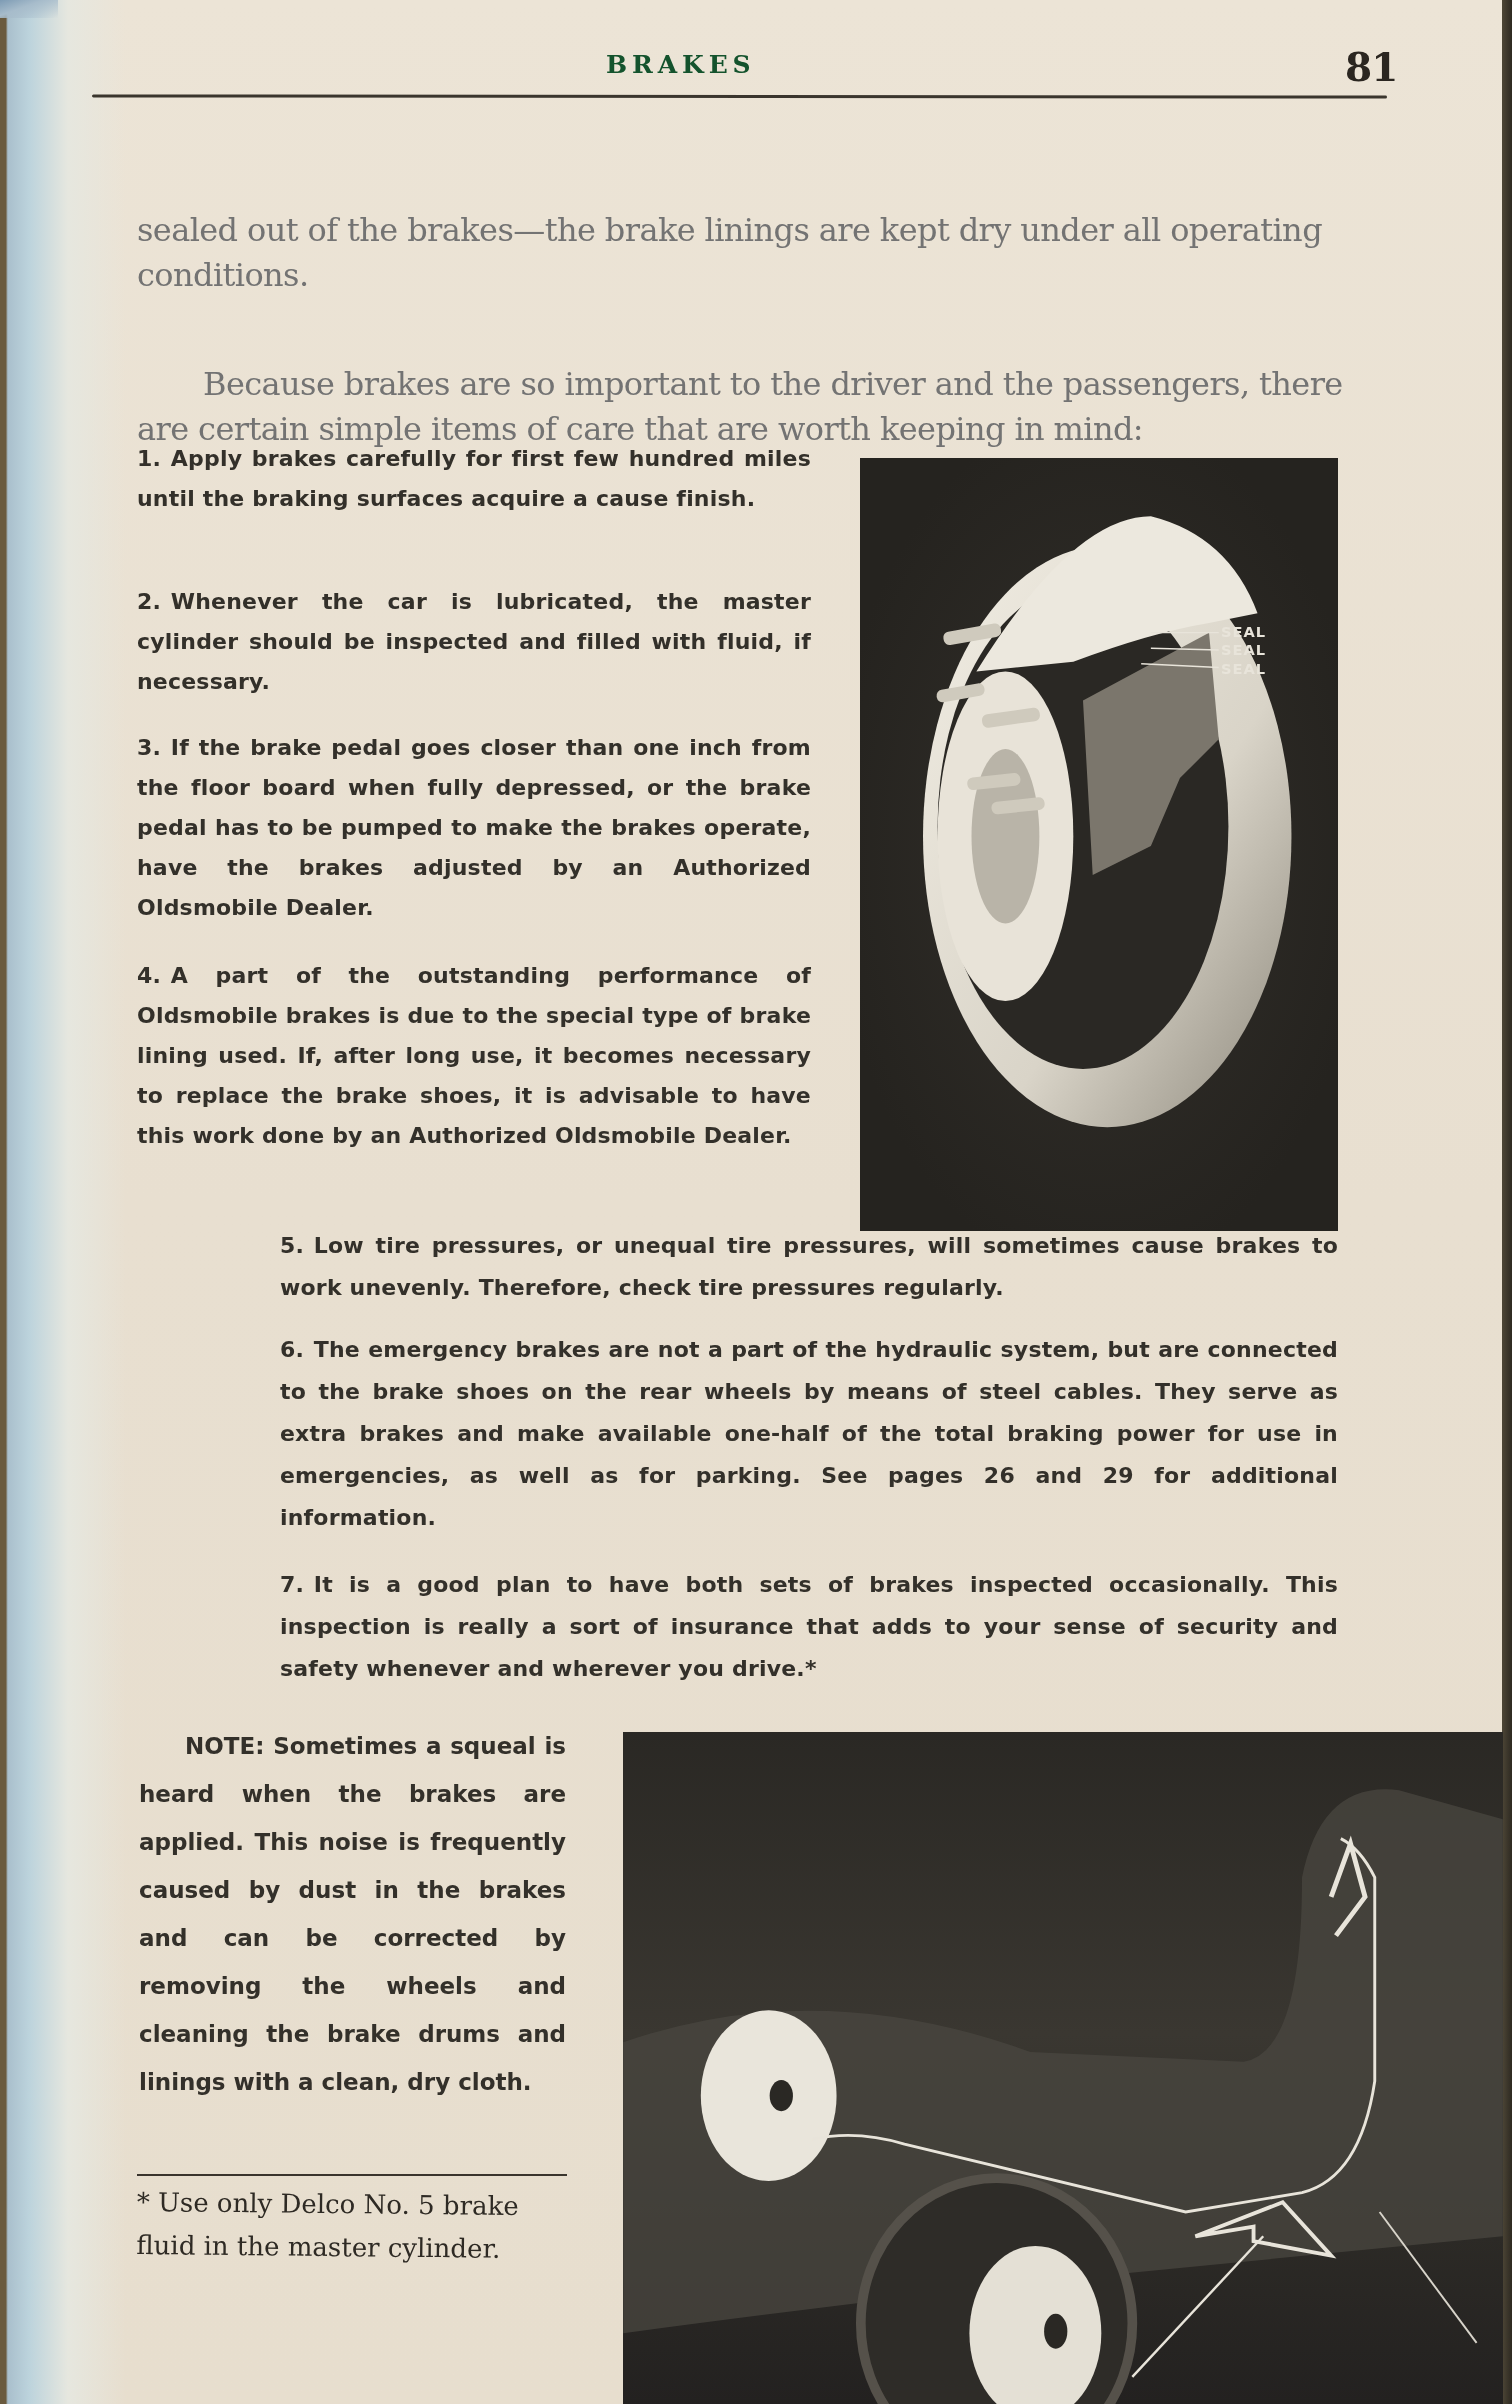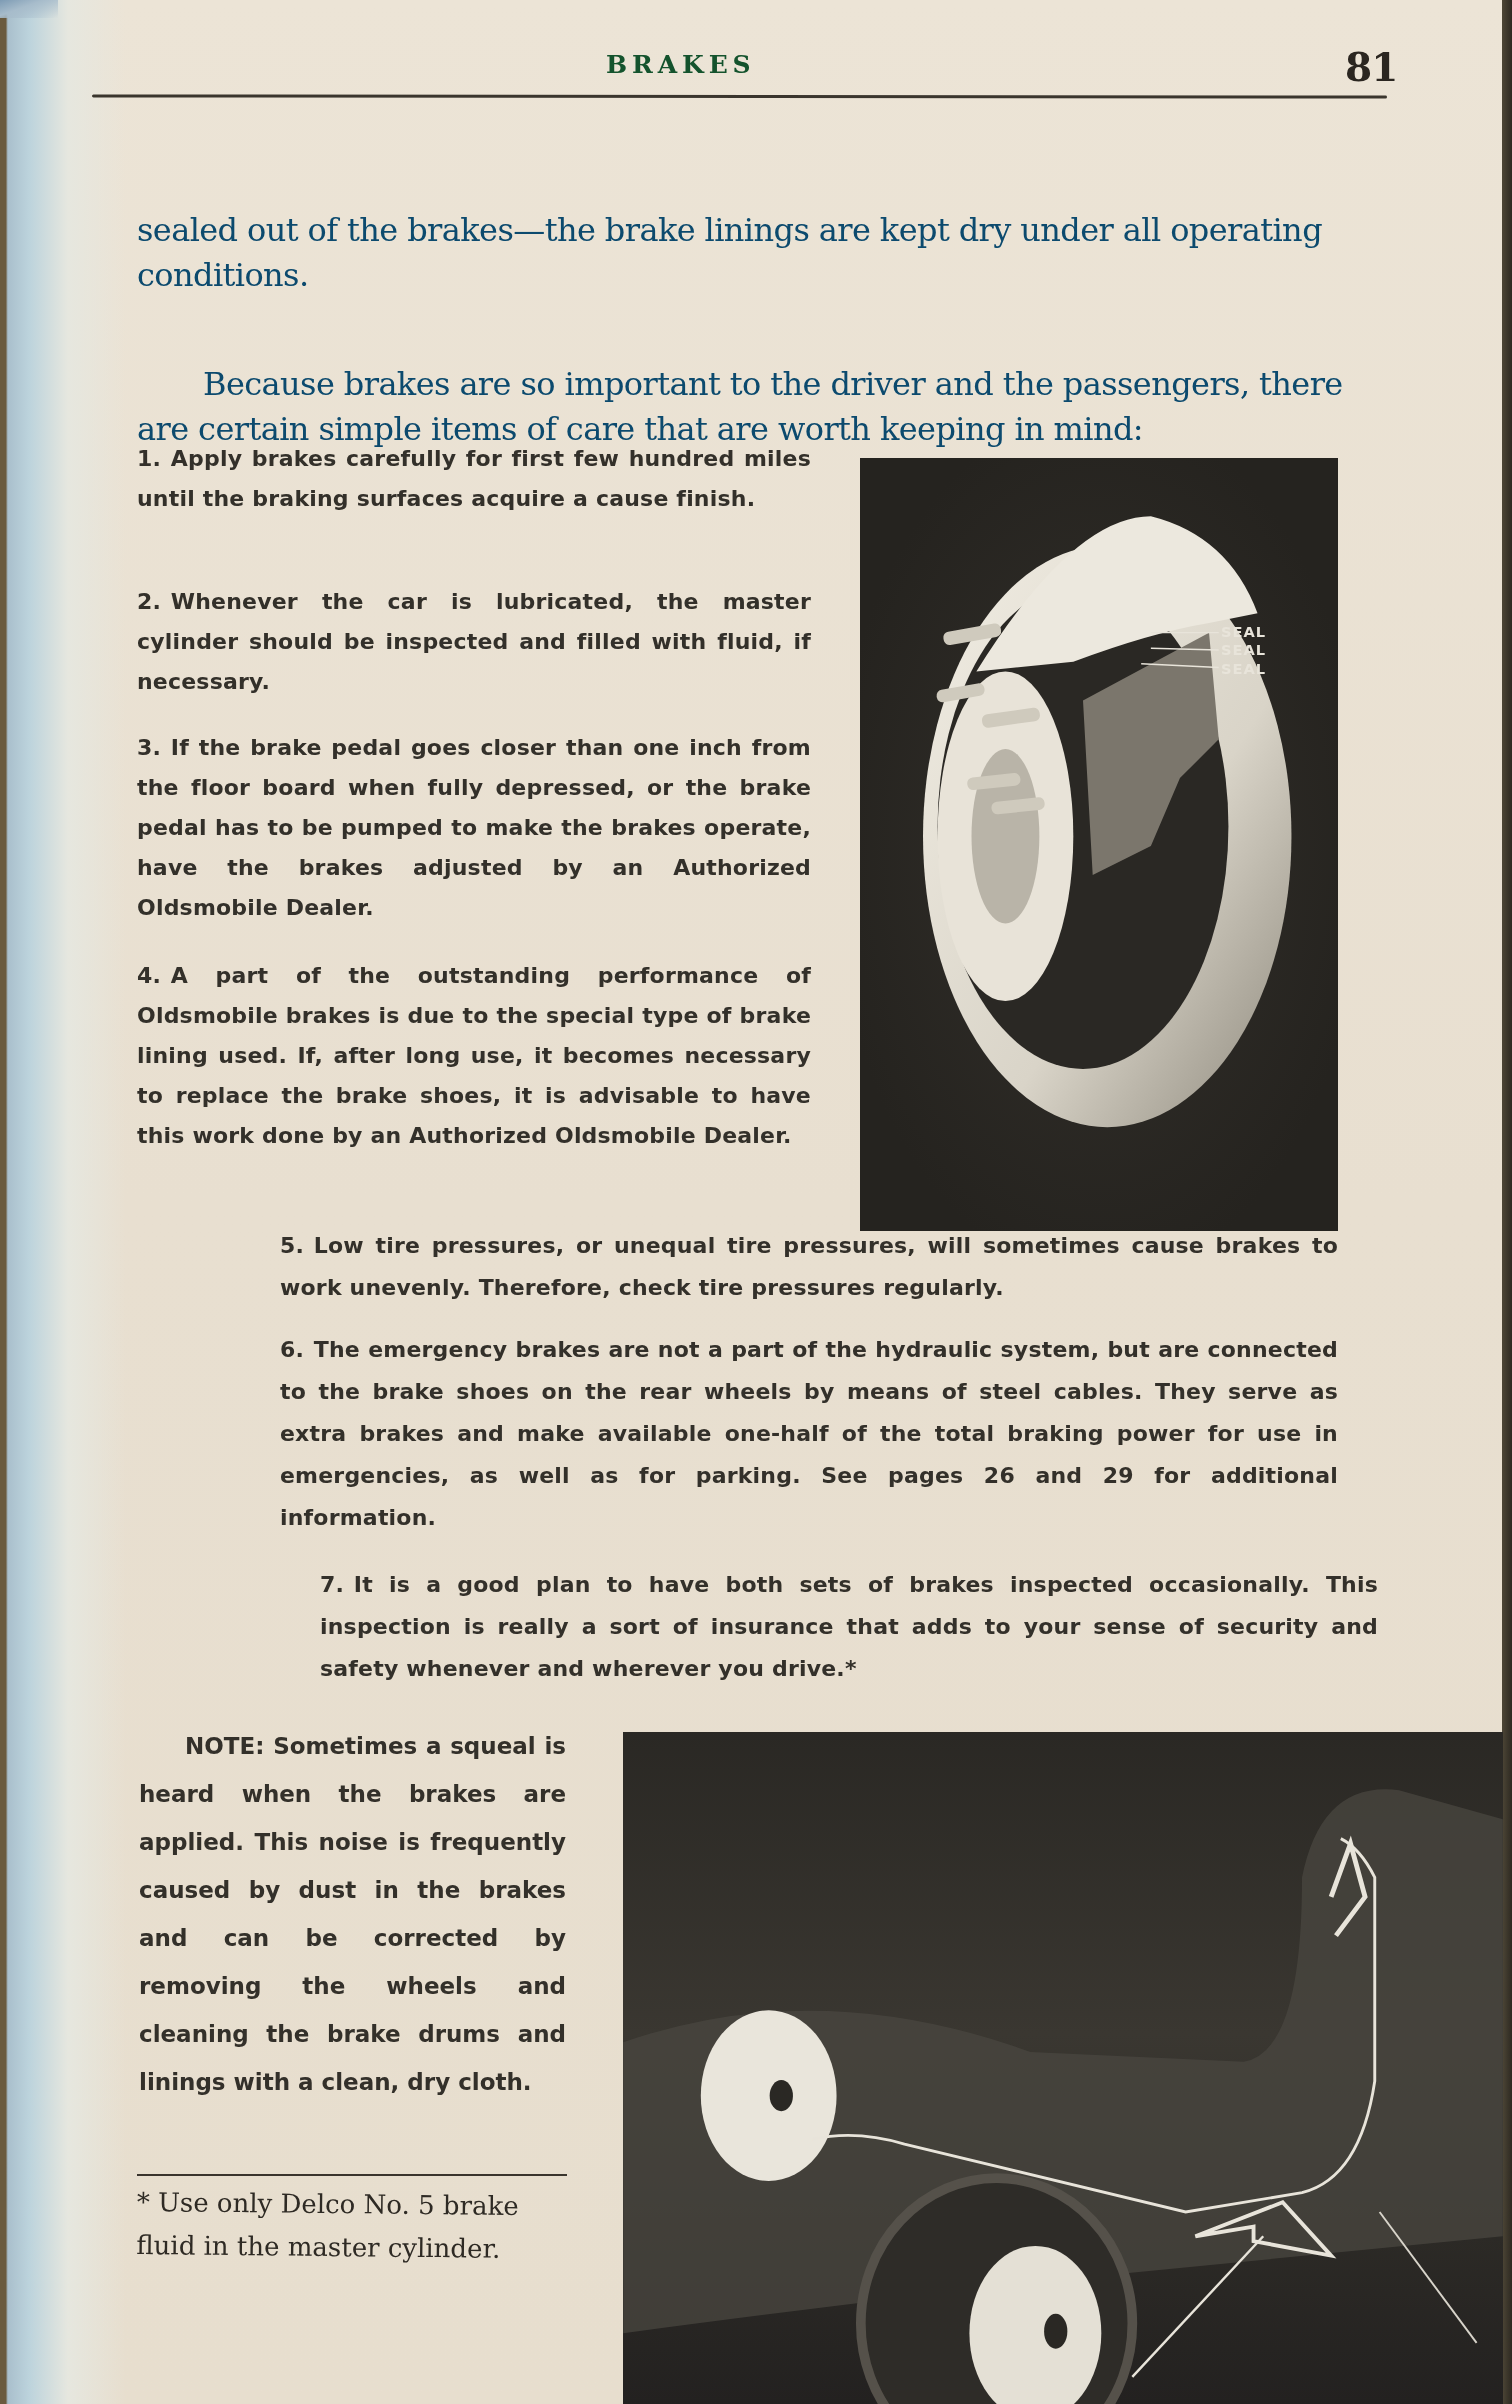--- a/index.html
+++ b/index.html
@@ -17,38 +17,38 @@
     position:absolute; left:606px; top:50px;
     font-family:"DejaVu Serif", serif; font-size:25px; letter-spacing:4.9px; color:#14532d; font-weight:bold;
   }
   .page-number {
     position:absolute; left:1337px; top:44px;
     font-family:"DejaVu Serif", serif; font-size:39px; color:#2b2620; font-weight:bold; letter-spacing:-1px;margin-left:8px;
   }
   .head-rule { position:absolute; left:92px; top:95px; width:1295px; height:2.9px; background:#3a352d; border-radius:1.9px; transform:rotate(0.05deg); }
 
   .serif-para {
-    position:absolute; font-family:"DejaVu Serif", serif; font-size:32px; color:#0c4a6e;
+    position:absolute; font-family:"DejaVu Serif", serif; font-size:32px; color:#737373;
     line-height:45px; letter-spacing:-0.6px;
   }
   .p1 { left:137px; top:208px; width:1213px; }
   .p2 { left:137px; top:347px; width:1213px; text-indent:66px;margin-top:15px; }
 
   .item {
     position:absolute; font-family:"DejaVu Sans", sans-serif; font-weight:bold; color:#33302a;
     font-size:22px; line-height:40px; text-align:justify; letter-spacing:0.2px;
   }
   .item .num { margin-right:9.7px; }
   .i1 { left:137px; top:439px; width:674px; }
   .i2 { left:137px; top:582px; width:674px; }
   .i3 { left:137px; top:728px; width:674px; }
   .i4 { left:137px; top:956px; width:674px; }
   .i5 { left:280px; top:1225px; width:1058px; font-size:22px; line-height:42px; }
   .i6 { left:280px; top:1329px; width:1058px; font-size:22px; line-height:42px; }
-  .i7 { left:280px; top:1564px; width:1058px; font-size:22px; line-height:42px;margin-left:40px; }
+  .i7 { left:280px; top:1564px; width:1058px; font-size:22px; line-height:42px; }
 
   .note {
     position:absolute; left:139px; top:1722px; width:427px; font-family:"DejaVu Sans", sans-serif;
     font-weight:bold; color:#33302a; font-size:23px; line-height:48px; text-align:justify; text-indent:46px;
   }
   .foot-rule { position:absolute; left:137px; top:2174px; width:430px; height:1.9px; background:#3a352d; }
   .footnote {
     position:absolute; left:137px; top:2181px; width:437px; font-family:"DejaVu Serif", serif;
     font-size:26px; line-height:43px; color:#2e2a24; transform:rotate(0.6deg); transform-origin:left top;
   }

